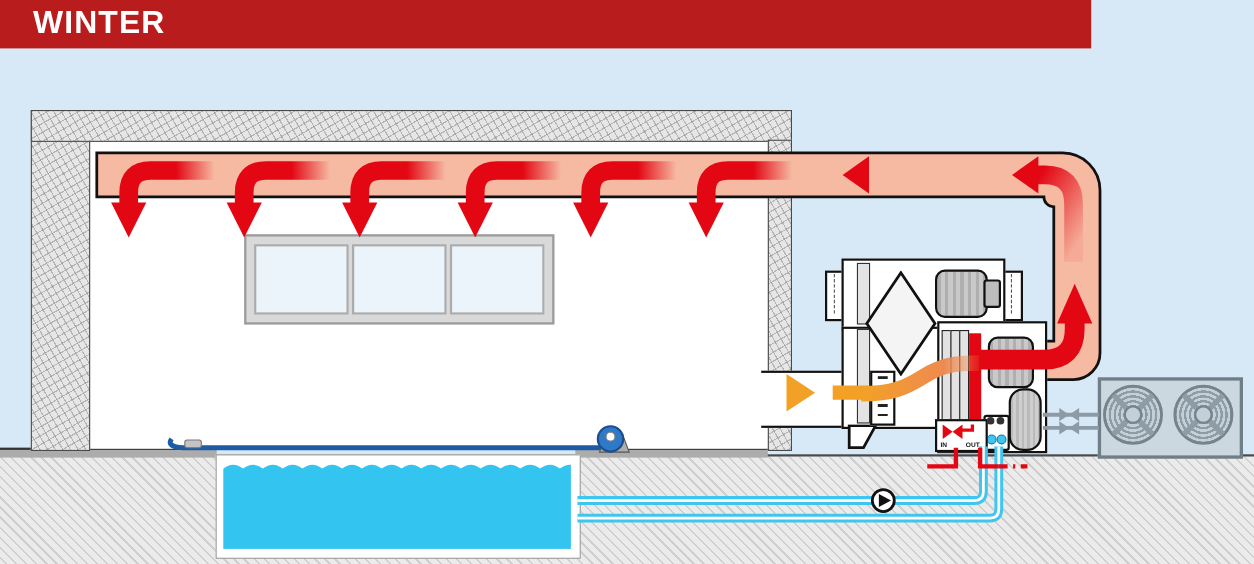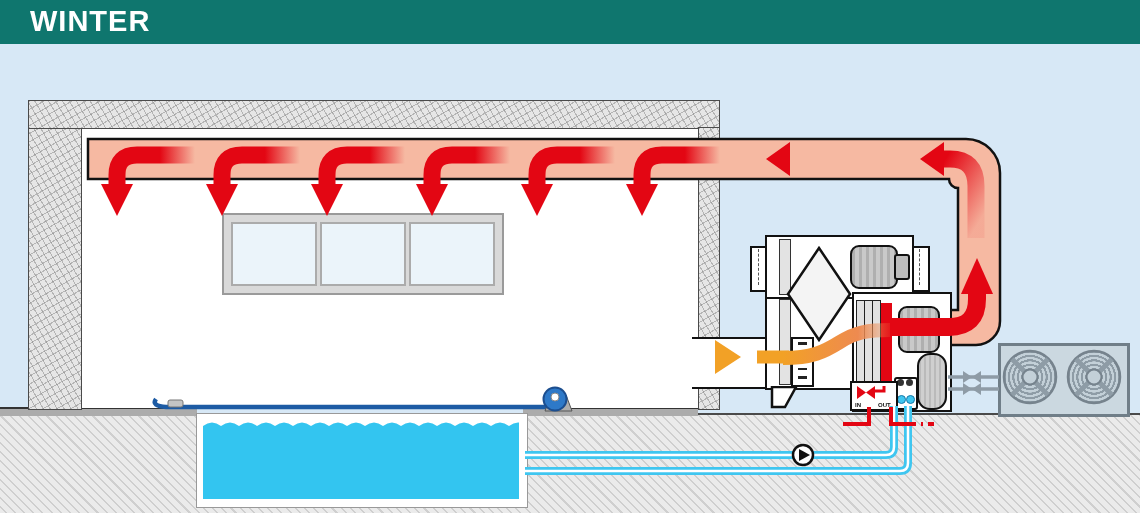--- a/index.html
+++ b/index.html
@@ -1,20 +1,20 @@
 <!DOCTYPE html>
 <html><head>
 <meta charset="utf-8">
 <style>
   html,body{margin:0;padding:0;background:#9db6c9;}
   #stage{position:relative;width:1140px;height:513px;overflow:hidden;
          background:#D7E8F6;font-family:"Liberation Sans",sans-serif;}
   .abs{position:absolute;}
   
-  #hdr{left:0;top:0;width:1140px;height:44px;background:#0f766e;}
+  #hdr{left:0;top:0;width:992px;height:44px;background:#b91c1c;}
   #hdr .t{position:absolute;left:30px;top:5px;color:#fff;font-size:29px;font-weight:bold;letter-spacing:1px;}
   
   #ground{left:0;top:413px;width:1140px;height:100px;border-top:2px solid #4a4a4a;
      background:repeating-linear-gradient(45deg,#EBEBEB 0 5px,#CFCFCF 5px 6.5px);}
   .deckstrip{top:407px;height:7px;background:#ACACAC;border-top:2px solid #333;}
   
   .wall{background:#E6E6E6;border:1.5px solid #4a4a4a;
      background-image:repeating-linear-gradient(60deg,rgba(140,140,140,.55) 0 1px,transparent 1px 6px),
                       repeating-linear-gradient(150deg,rgba(140,140,140,.55) 0 1px,transparent 1px 7px);}
   #interior{left:80px;top:127px;width:618px;height:281px;background:#fff;}

